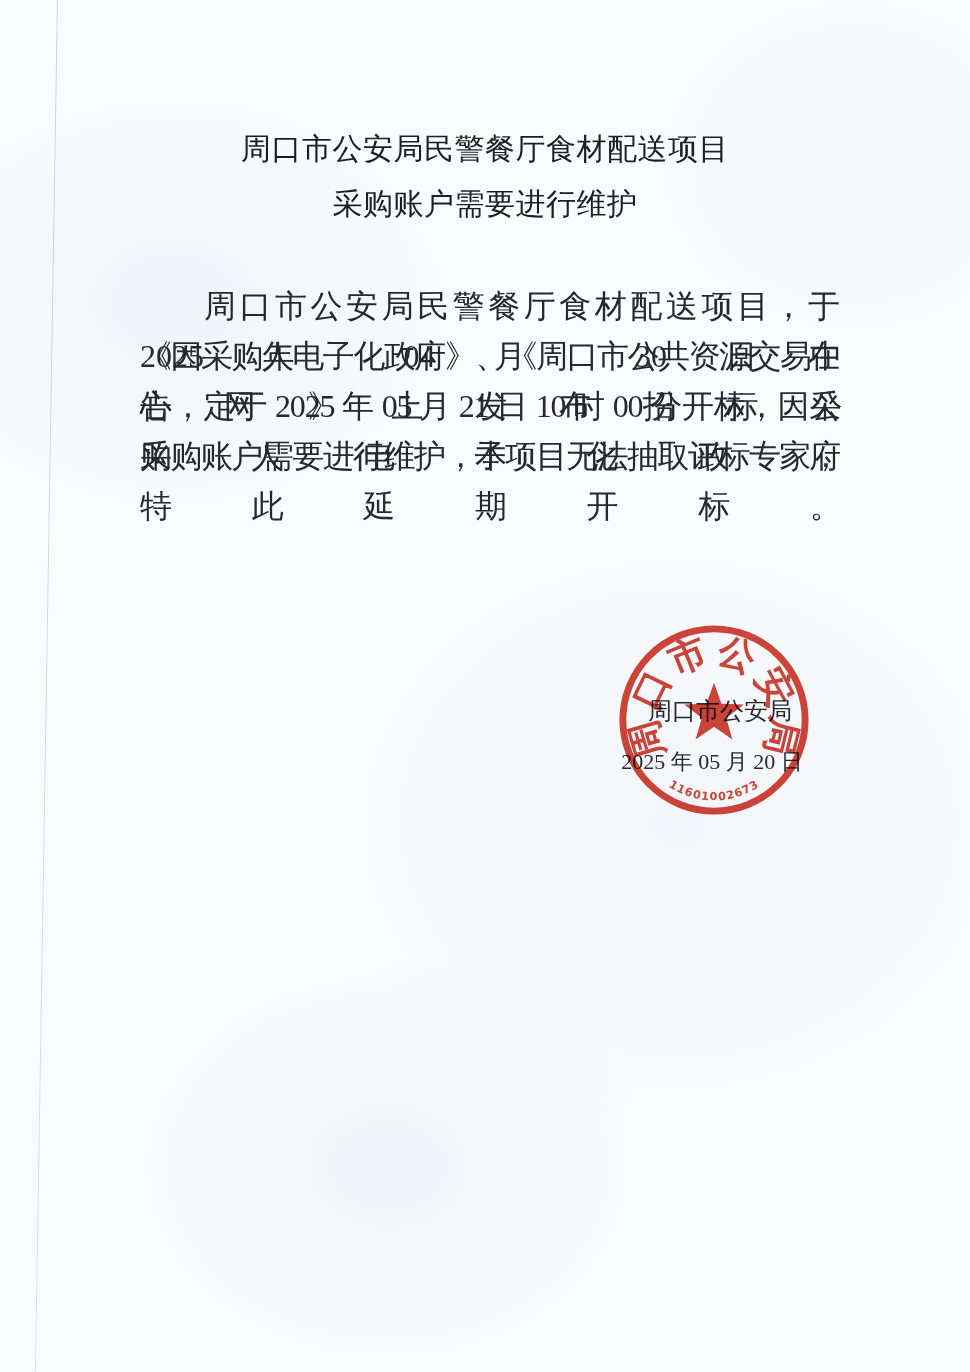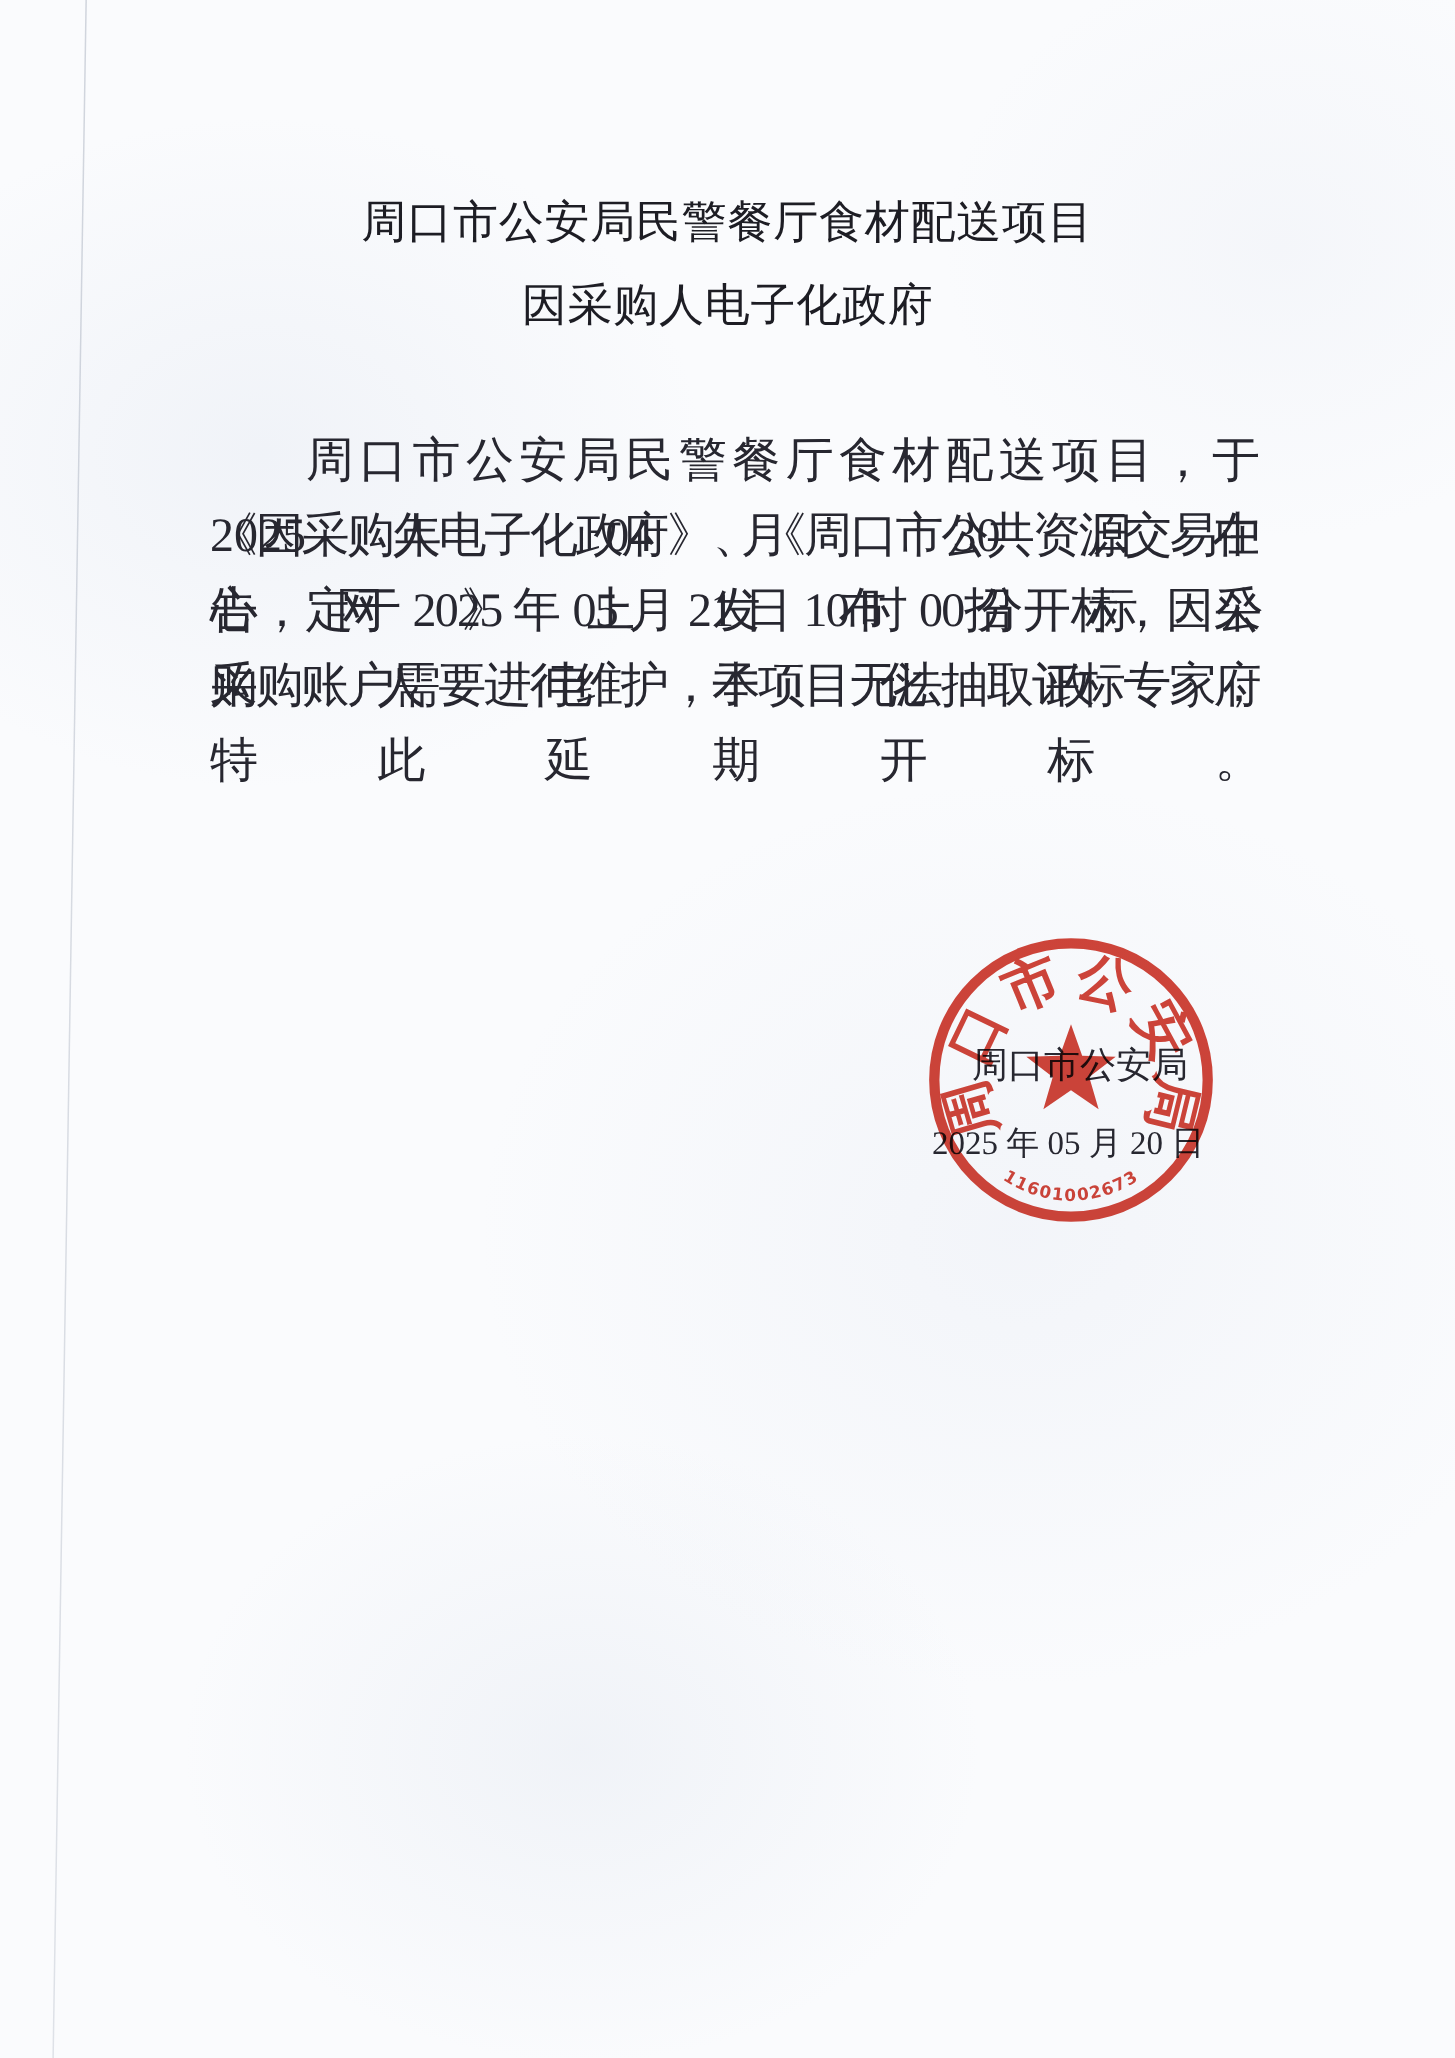--- a/index.html
+++ b/index.html
@@ -62,21 +62,21 @@
 </style>
 </head>
 <body>
 
 <div class="page">
 
   <div class="fold-line"></div>
 
   <div class="title-block">
     <div>周口市公安局民警餐厅食材配送项目</div>
-    <div>因采购人电子化政府</div>
+    <div>采购账户需要进行维护</div>
   </div>
 
   <div class="body-block">
     <div class="body-line indent">周口市公安局民警餐厅食材配送项目，于 2025 年 04 月 30 日在</div>
     <div class="body-line tight1">《因采购人电子化政府》、《周口市公共资源交易中心网》上发布招标公</div>
     <div class="body-line tight2">告，定于 2025 年 05 月 21 日 10 时 00 分开标，因采购人电子化政府</div>
     <div class="body-line tight3">采购账户需要进行维护，本项目无法抽取评标专家，特此延期开标。</div>
   </div>
 
   <div class="sig-org">周口市公安局</div>

